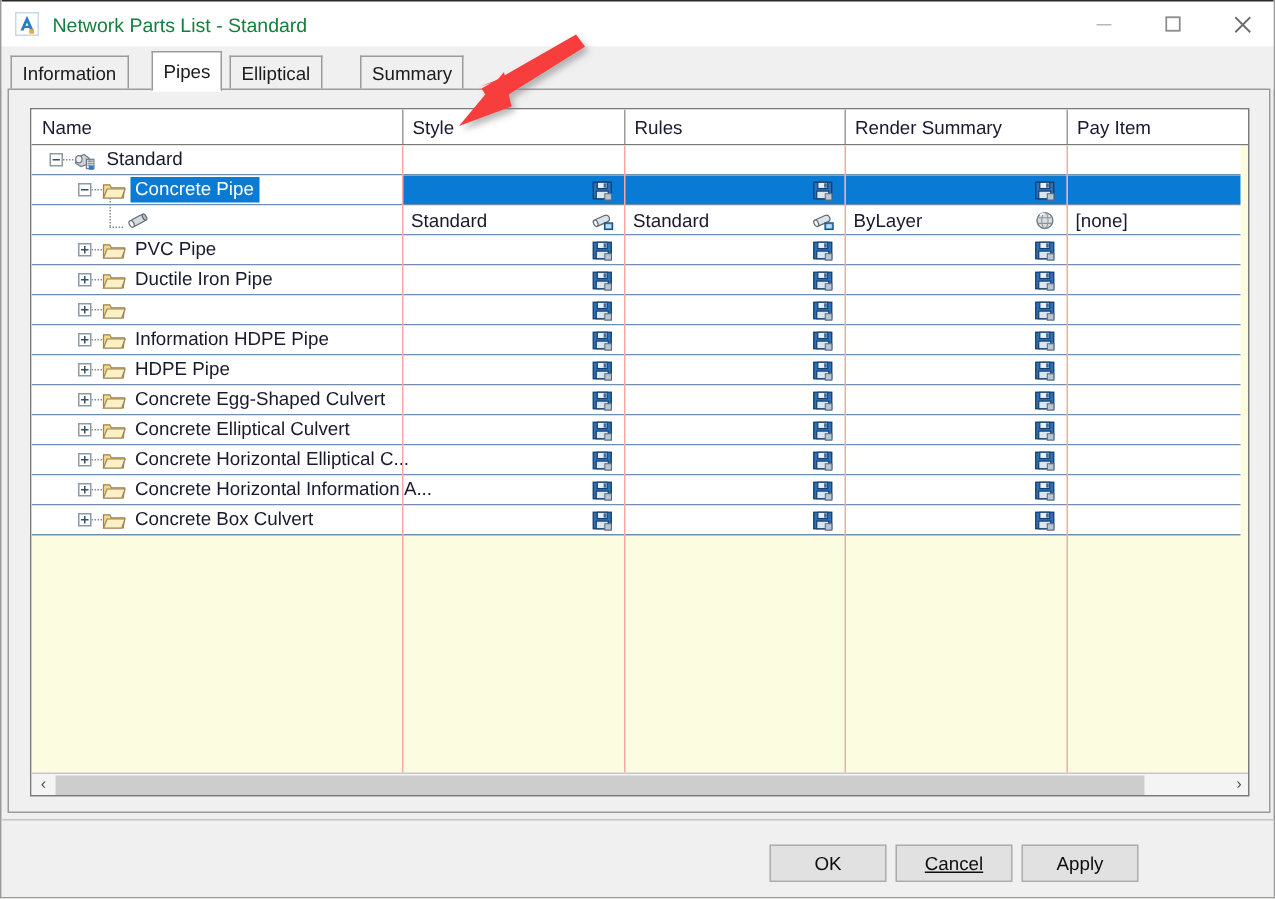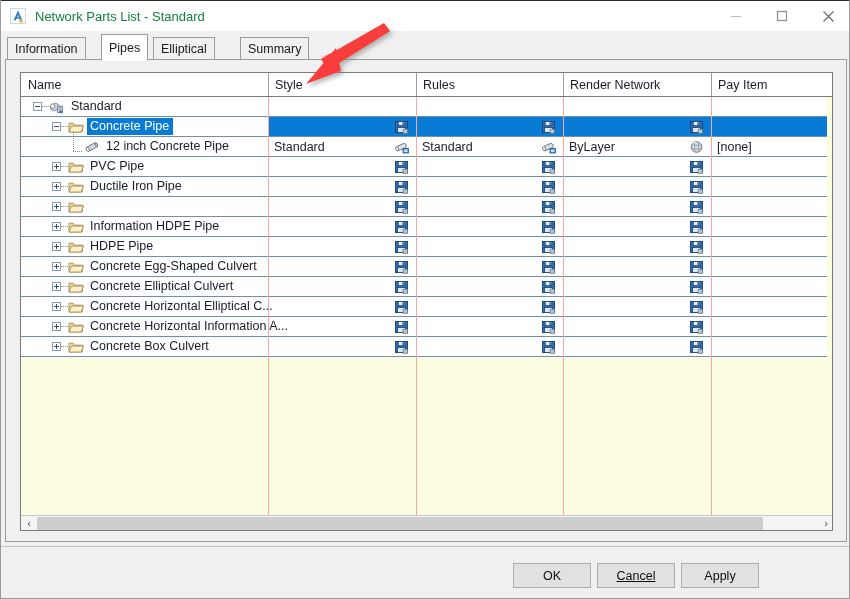--- a/index.html
+++ b/index.html
@@ -298,21 +298,21 @@
           </div>
           <div class="hcell" style="left: 247px; width: 148px;">
             <span>Style</span>
           </div>
           <div class="hsep" style="left: 247px;"></div>
           <div class="hcell" style="left: 395px; width: 147px;">
             <span>Rules</span>
           </div>
           <div class="hsep" style="left: 395px;"></div>
           <div class="hcell" style="left: 542px; width: 148px;">
-            <span>Render Network</span>
+            <span>Render Summary</span>
           </div>
           <div class="hsep" style="left: 542px;"></div>
           <div class="hcell" style="left: 690px; width: 116px;">
             <span>Pay Item</span>
           </div>
           <div class="hsep" style="left: 690px;"></div>
         </div>
       <div id="grid-body">
         <div id="rows">
             <div class="row">
@@ -398,21 +398,20 @@
               <div class="namecell">
                 <div class="spacer" style="width: 50px;"></div>
                 <div class="elbow"></div>
                 <svg class="icn" width="16" height="14" viewBox="0 0 16 14">
                   <g transform="rotate(-28 8 7)">
                     <rect x="2.6" y="4.6" width="10.8" height="4.8" rx="2.4" fill="#d5dae0" stroke="#5e6973" stroke-width=".8"></rect>
                     <ellipse cx="3.2" cy="7" rx="1.5" ry="2.4" fill="#f2f5f8" stroke="#5e6973" stroke-width=".8"></ellipse>
                     <ellipse cx="12.9" cy="7" rx="1.2" ry="2.3" fill="#b9c2cb" stroke="#5e6973" stroke-width=".8"></ellipse>
                   </g>
                 </svg>
-                <span class="namecell-text">12 inch Concrete Pipe</span>
               </div>
               <div class="cell" style="left: 247px; width: 148px;">
                 <div class="spacer" style="width: 126px;"></div>
                 <svg class="icn" width="16" height="14" viewBox="0 0 16 14">
                   <g transform="rotate(-24 8 7)">
                     <rect x="2.2" y="4.4" width="10.4" height="4.6" rx="2.3" fill="#dde2e8" stroke="#5e6973" stroke-width=".8"></rect>
                     <ellipse cx="2.8" cy="6.7" rx="1.4" ry="2.3" fill="#f4f7fa" stroke="#5e6973" stroke-width=".8"></ellipse>
                   </g>
                   <rect x="9.0" y="8.6" width="5.4" height="4.4" fill="#3c8fd4" stroke="#1b4f80" stroke-width=".8"></rect>
                   <rect x="9.9" y="9.5" width="3.6" height="2.6" fill="#bfe0f7"></rect>

